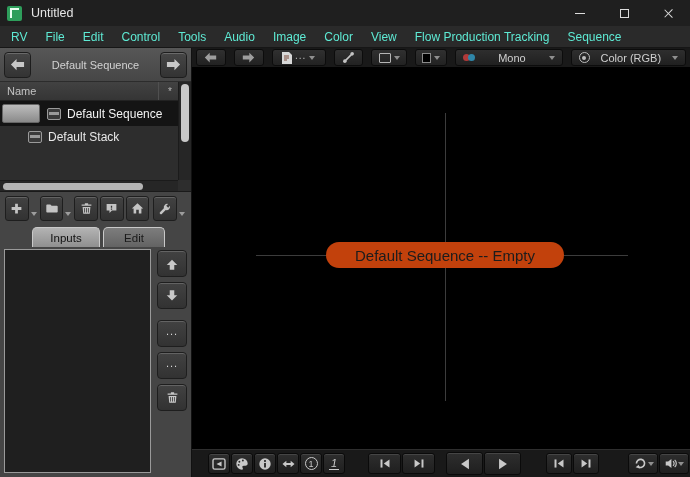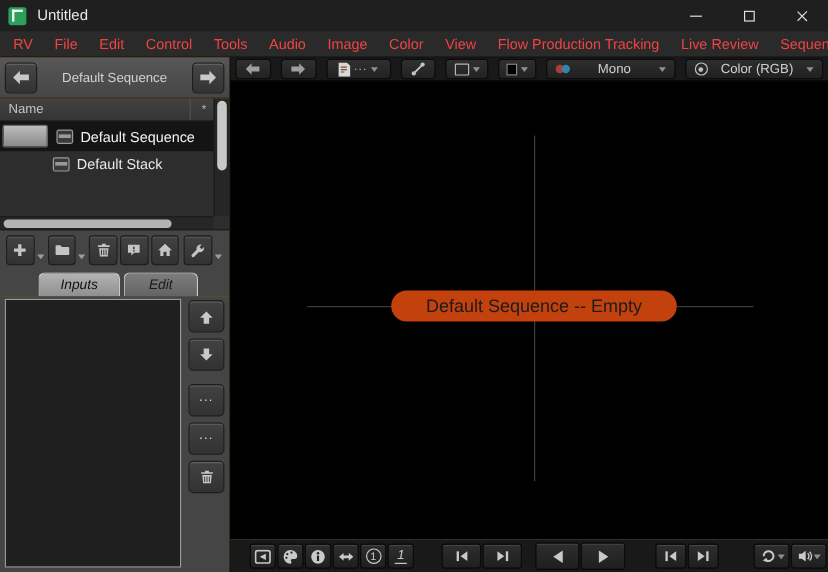--- a/index.html
+++ b/index.html
@@ -15,21 +15,21 @@
   .win-controls { display:flex; height:100%; }
   .win-btn { width:44px; height:100%; display:flex; align-items:center; justify-content:center; color:#ddd; }
   .glyph-min { width:10px; height:1px; background:#ddd; display:block; }
   .glyph-max { width:9px; height:9px; border:1px solid #ddd; display:block; }
   .glyph-close { position:relative; width:11px; height:11px; display:block; }
   .glyph-close::before,.glyph-close::after { content:""; position:absolute; left:5px; top:0; width:1.4px; height:11px; background:#ddd; }
   .glyph-close::before{ transform:rotate(45deg);} .glyph-close::after{ transform:rotate(-45deg);}
 
   
   .menubar { height:22px; background:#2a2a2a; display:flex; align-items:center; padding-left:2px; flex:0 0 auto; border-bottom:1px solid #161616;}
-  .menu-item { color:#ef4444; font-size:12px; padding:2px 9px; white-space:nowrap; }
+  .menu-item { color:#5eead4; font-size:12px; padding:2px 9px; white-space:nowrap; }
 
   
   .main { flex:1; display:flex; min-height:0; }
 
   
   .left-panel { width:192px; flex:0 0 192px; background:#a16207; display:flex; flex-direction:column; border-right:1px solid #111; }
 
   .nav-bar { height:34px; flex:0 0 34px; background:linear-gradient(#575757,#464646); display:flex; align-items:center; padding:0 4px; border-bottom:1px solid #2c2c2c; }
   .nav-btn { width:27px; height:26px; background:linear-gradient(#464646,#333); border:1px solid #1d1d1d; border-radius:4px;
              box-shadow:inset 0 1px 0 #6a6a6a; display:flex; align-items:center; justify-content:center; }
@@ -40,33 +40,33 @@
   .th-name { flex:1; color:#c3c3c3; font-size:11px; padding-left:7px; border-right:1px solid #505050; height:100%; display:flex; align-items:center; }
   .th-flag { width:22px; color:#b5b5b5; font-size:10px; text-align:center; }
   .tree-body { padding-right:13px; }
   .tree-group { height:19px; display:flex; align-items:center; color:#b2b2b2; font-size:11px; letter-spacing:.4px; padding-left:8px; gap:7px; }
   .tri-down { width:0; height:0; border-left:5px solid transparent; border-right:5px solid transparent; border-top:6px solid #a2a2a2; }
   .tree-item { height:25px; display:flex; align-items:center; font-size:12px; color:#e8e8e8; }
   .tree-item.selected { background:#141414; color:#f2f2f2; }
   .seq-thumb { width:38px; height:19px; margin:0 7px 0 2px; background:linear-gradient(#bdbdbd,#8a8a8a); border:1px solid #666; border-radius:2px; }
   .item-icon { width:14px; height:12px; border:1.5px solid #9a9a9a; border-radius:2px; margin-right:6px; position:relative; background:#3a3a3a;}
   .item-icon::after{ content:""; position:absolute; left:1px; right:1px; top:3px; height:3px; background:#9a9a9a; }
-  .tree-item.stack { padding-left:44px; height:22px; }
+  .tree-item.stack { padding-left:28px; height:22px; }
   .h-scrollbar { position:absolute; left:0; right:13px; bottom:0; height:11px; background:#262626; border-top:1px solid #1b1b1b; }
   .h-scrollbar .thumb { position:absolute; left:3px; top:2px; height:7px; width:140px; background:#b4b4b4; border-radius:4px; }
   .v-scrollbar { position:absolute; right:0; top:0; bottom:11px; width:13px; background:#262626; border-left:1px solid #1b1b1b; }
   .v-scrollbar .thumb { position:absolute; left:2px; right:2px; top:2px; height:58px; background:#c8c8c8; border-radius:4px; }
 
   .panel-toolbar { height:33px; flex:0 0 33px; display:flex; align-items:center; padding:0 5px; gap:2px; background:#454545; }
   .tool-btn { width:26px; height:25px; background:linear-gradient(#424242,#323232); border:1px solid #1e1e1e; border-radius:3px;
               box-shadow:inset 0 1px 0 #636363; display:flex; align-items:center; justify-content:center; }
   .mini-caret { width:0; height:0; border-left:3.5px solid transparent; border-right:3.5px solid transparent; border-top:4px solid #9d9d9d; margin:10px 1px 0 0; }
   .tool-gap { flex:1; }
 
-  .tabs { height:22px; flex:0 0 22px; display:flex; align-items:flex-end; padding-left:32px; gap:3px; background:#454545;font-style:italic; }
+  .tabs { height:22px; flex:0 0 22px; display:flex; align-items:flex-end; padding-left:32px; gap:3px; background:#454545; }
   .tab { height:20px; display:flex; align-items:center; justify-content:center; font-size:11.5px; border:1px solid #c9c9c9; border-bottom:none; border-radius:5px 5px 0 0; }
   .tab.active { width:68px; background:linear-gradient(#b3b3b3,#8f8f8f); color:#111; }
   .tab.inactive { width:62px; background:linear-gradient(#7d7d7d,#636363); color:#1a1a1a; }
 
   .inputs-area { flex:1; display:flex; min-height:0; background:#454545; }
   .inputs-list { flex:1; margin:2px 2px 4px 4px; background:#1f1f1f; border:1px solid #9a9a9a; }
   .side-strip { width:38px; flex:0 0 38px; display:flex; flex-direction:column; align-items:center; padding-top:3px; gap:5px; }
   .side-btn { width:30px; height:27px; background:linear-gradient(#424242,#323232); border:1px solid #1e1e1e; border-radius:4px;
               box-shadow:inset 0 1px 0 #636363; display:flex; align-items:center; justify-content:center; color:#cfcfcf; }
   .side-btn.dots { font-size:11px; letter-spacing:1px; color:#d8d8d8; padding-bottom:6px; }
@@ -132,21 +132,20 @@
     <span class="menu-item">RV</span>
     <span class="menu-item">File</span>
     <span class="menu-item">Edit</span>
     <span class="menu-item">Control</span>
     <span class="menu-item">Tools</span>
     <span class="menu-item">Audio</span>
     <span class="menu-item">Image</span>
     <span class="menu-item">Color</span>
     <span class="menu-item">View</span>
     <span class="menu-item">Flow Production Tracking</span>
-    <span class="menu-item">Live Review</span>
     <span class="menu-item">Sequence</span>
 
   </div>
 
   <div class="main">
 
     <div class="left-panel">
 
       <div class="nav-bar">
         <button class="nav-btn">

